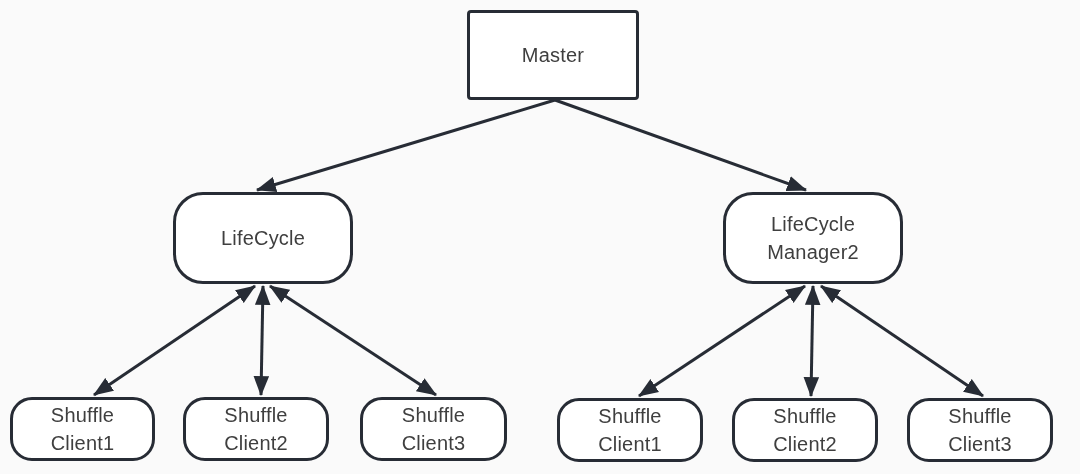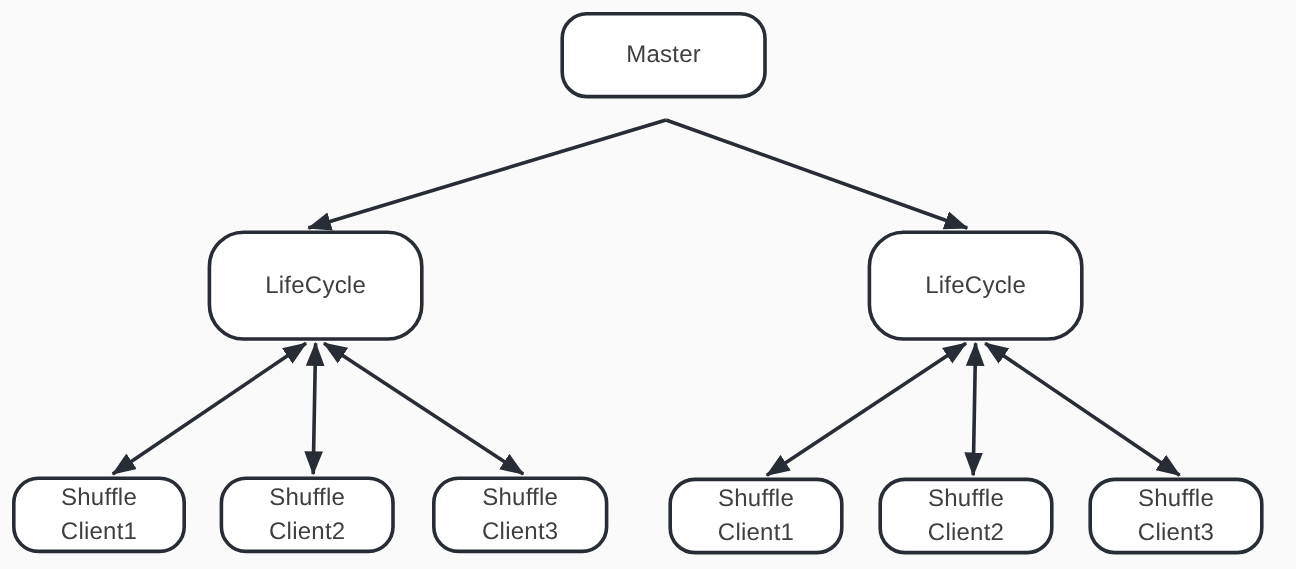--- a/index.html
+++ b/index.html
@@ -20,21 +20,21 @@
     display:flex;
     flex-direction:column;
     align-items:center;
     justify-content:center;
     color:#3f3f3f;
     font-size:20px;
     line-height:28px;
     letter-spacing:0.2px;
     text-align:center;
   }
-  .n-master{left:467px;top:10px;width:172px;height:72px;border-radius:22px;}
+  .n-master{left:467px;top:10px;width:172px;height:90px;border-radius:4px;}
   .n-lm1{left:173px;top:192px;width:180px;height:92px;border-radius:30px;}
   .n-lm2{left:723px;top:192px;width:180px;height:92px;border-radius:30px;}
   .n-sc1l{left:10px;top:397px;width:145px;height:64px;border-radius:22px;}
   .n-sc2l{left:183px;top:397px;width:146px;height:64px;border-radius:22px;}
   .n-sc3l{left:360px;top:397px;width:147px;height:64px;border-radius:22px;}
   .n-sc1r{left:557px;top:398px;width:146px;height:64px;border-radius:22px;}
   .n-sc2r{left:732px;top:398px;width:146px;height:64px;border-radius:22px;}
   .n-sc3r{left:907px;top:398px;width:146px;height:64px;border-radius:22px;}
   .node-line{display:block;}
 </style>
@@ -62,20 +62,21 @@
   <div class="node n-master">
     <span class="node-line">Master</span>
   </div>
 
   <div class="node n-lm1">
     <span class="node-line">LifeCycle</span>
   </div>
 
   <div class="node n-lm2">
     <span class="node-line">LifeCycle</span>
+    <span class="node-line">Manager2</span>
   </div>
 
   <div class="node n-sc1l">
     <span class="node-line">Shuffle</span>
     <span class="node-line">Client1</span>
   </div>
 
   <div class="node n-sc2l">
     <span class="node-line">Shuffle</span>
     <span class="node-line">Client2</span>

